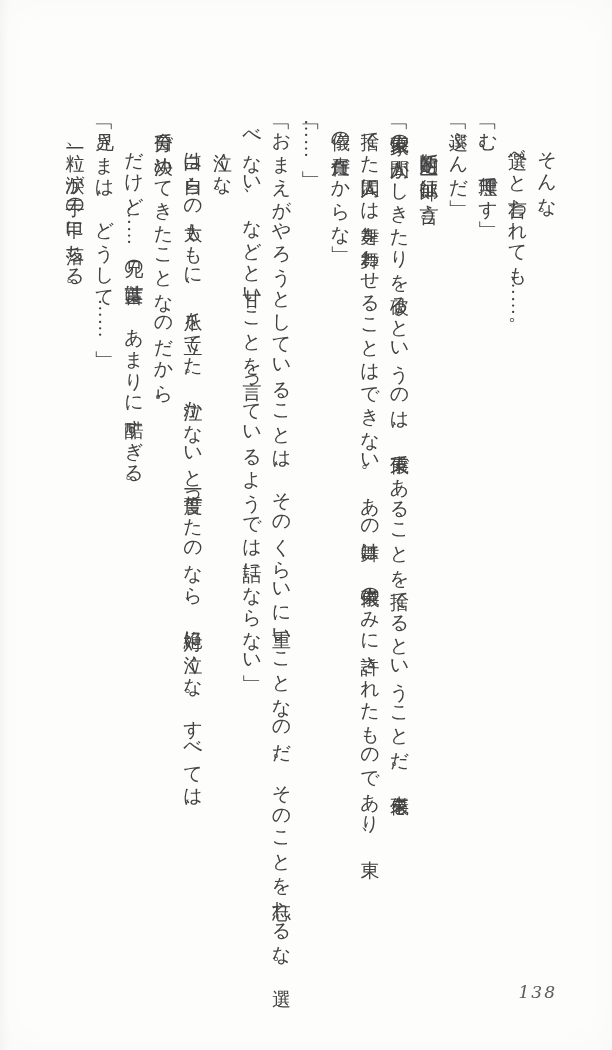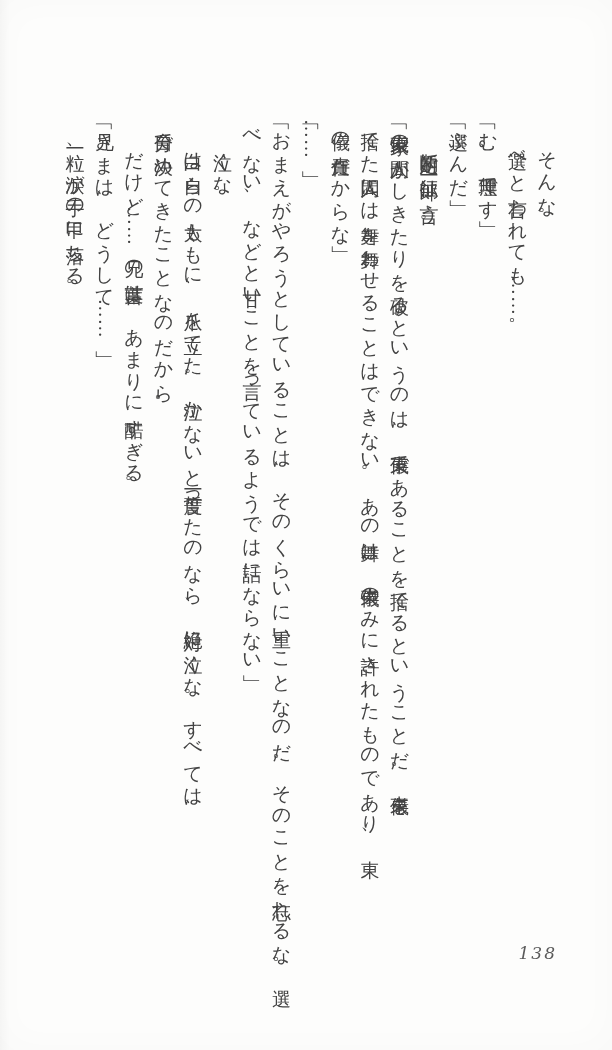--- a/index.html
+++ b/index.html
@@ -43,21 +43,21 @@
   .column {
     line-height: 29.5px;
     white-space: nowrap;
     height: 862px;
   }
   .column.indent {
     text-indent: 20px;
   }
   .page-number {
     position: absolute;
-    top: 943px;
+    top: 982px;
     right: 55px;
     font-family: "DejaVu Serif", serif;
     font-style: italic;
     font-size: 17px;
     letter-spacing: 2px;
     color: #5a5a5a;
   }
 </style>
 </head>
 <body>

